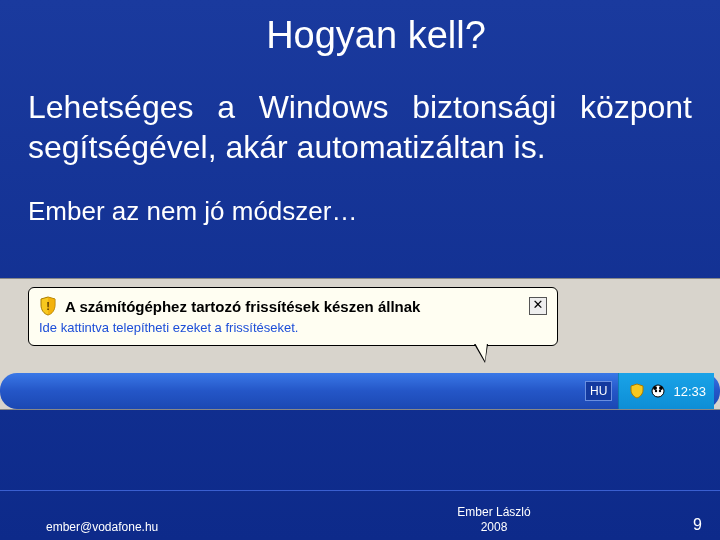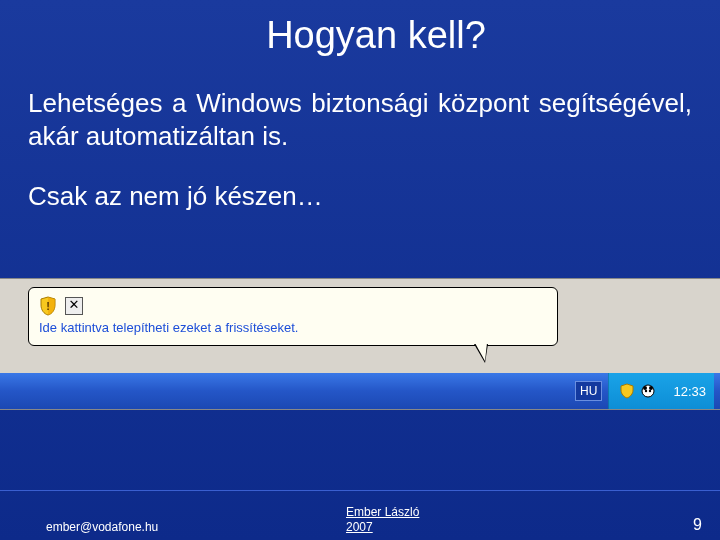--- a/index.html
+++ b/index.html
@@ -13,21 +13,21 @@
   .title {
     text-align: center;
     font-size: 38px;
     padding-top: 14px;
     font-weight: normal;
     padding-left: 32px;
   }
   .body-text {
     padding: 0 28px;
     margin-top: 30px;
-    font-size: 26px;
+    font-size: 32px;
     line-height: 1.25;
     text-align: justify;
   }
   .body-text2 {
     padding: 0 28px;
     margin-top: 28px;
     font-size: 26px;
     line-height: 1.25;
   }
   .capture {
@@ -102,20 +102,21 @@
   .taskbar {
     position: absolute;
     left: 0; right: 0; bottom: 0;
     height: 36px;
     background: linear-gradient(to bottom, #3a78e7 0%, #2456c7 50%, #1b48b3 100%);
     display: flex;
     align-items: center;
     justify-content: flex-end;
     padding-right: 6px;
     gap: 6px;
+    border-radius: 17px;
   }
   .lang {
     background: #13399f;
     color: #fff;
     font-size: 12px;
     padding: 2px 4px;
     border: 1px solid #6a8fe0;
     font-family: Tahoma, Arial, sans-serif;
   }
   .tray {
@@ -128,61 +129,62 @@
     border-left: 1px solid rgba(0,0,0,0.2);
   }
   .tray-icon {
     width: 16px; height: 16px;
     display: inline-block;
   }
   .clock {
     color: #fff;
     font-size: 13px;
     font-family: Tahoma, Arial, sans-serif;
-    margin-left: 12px;
+    margin-left: 2px;
   }
   .footer {
     position: absolute;
     left: 0; right: 0;
     bottom: 0;
     height: 50px;
     border-top: 1px solid #3a5fd0;
   }
   .footer-row {
     position: absolute;
     left: 0; right: 0; bottom: 6px;
     display: flex;
     align-items: flex-end;
     padding: 0 18px;
     font-size: 12px;
     font-family: Arial, sans-serif;
   }
   .footer-left { flex: 0 0 240px; margin-left: 28px; }
-  .footer-center { flex: 1; text-align: left; line-height: 1.2; padding-left: 60px; text-decoration: underline;}
+  .footer-center { flex: 1; text-align: center; line-height: 1.2; padding-left: 60px;}
   .footer-right { flex: 0 0 60px; text-align: right; font-size: 16px; }
 </style>
 </head>
 <body>
 
 <h1 class="title">Hogyan kell?</h1>
 
 <p class="body-text">Lehetséges a Windows biztonsági központ segítségével, akár automatizáltan is.</p>
-<p class="body-text2">Csak az nem jó készen…</p>
+<p class="body-text2">Ember az nem jó módszer…</p>
 
 <div class="capture">
 
   <div class="balloon">
     <div class="balloon-head">
       <span class="shield">
         <svg viewBox="0 0 18 20">
             <path d="M9 1 L16 3 V9 C16 14 13 18 9 19 C5 18 2 14 2 9 V3 Z" fill="#f7c81e" stroke="#a87b00" stroke-width="1"></path>
             <path d="M9 1 L16 3 V9 C16 14 13 18 9 19 Z" fill="#f0a400" opacity="0.6"></path>
             <text x="9" y="14" text-anchor="middle" font-size="11" font-weight="bold" fill="#5a3a00">!</text>
           </svg>
       </span>
+      <span class="balloon-title">A számítógéphez tartozó frissítések készen állnak</span>
       <span class="balloon-close">✕</span>
     </div>
     <div class="balloon-msg">Ide kattintva telepítheti ezeket a frissítéseket.</div>
     <div class="balloon-tail-border"></div>
     <div class="balloon-tail"></div>
   </div>
 
   <div class="taskbar">
     <span class="lang">HU</span>
     <div class="tray">
@@ -203,17 +205,17 @@
       <span class="clock">12:33</span>
     </div>
   </div>
 </div>
 
 <div class="footer">
   <div class="footer-row">
     <div class="footer-left">ember@vodafone.hu</div>
     <div class="footer-center">
       <div>Ember László</div>
-      <div>2007</div>
+      <div>2008</div>
     </div>
     <div class="footer-right">9</div>
   </div>
 </div>
 
 </body></html>

